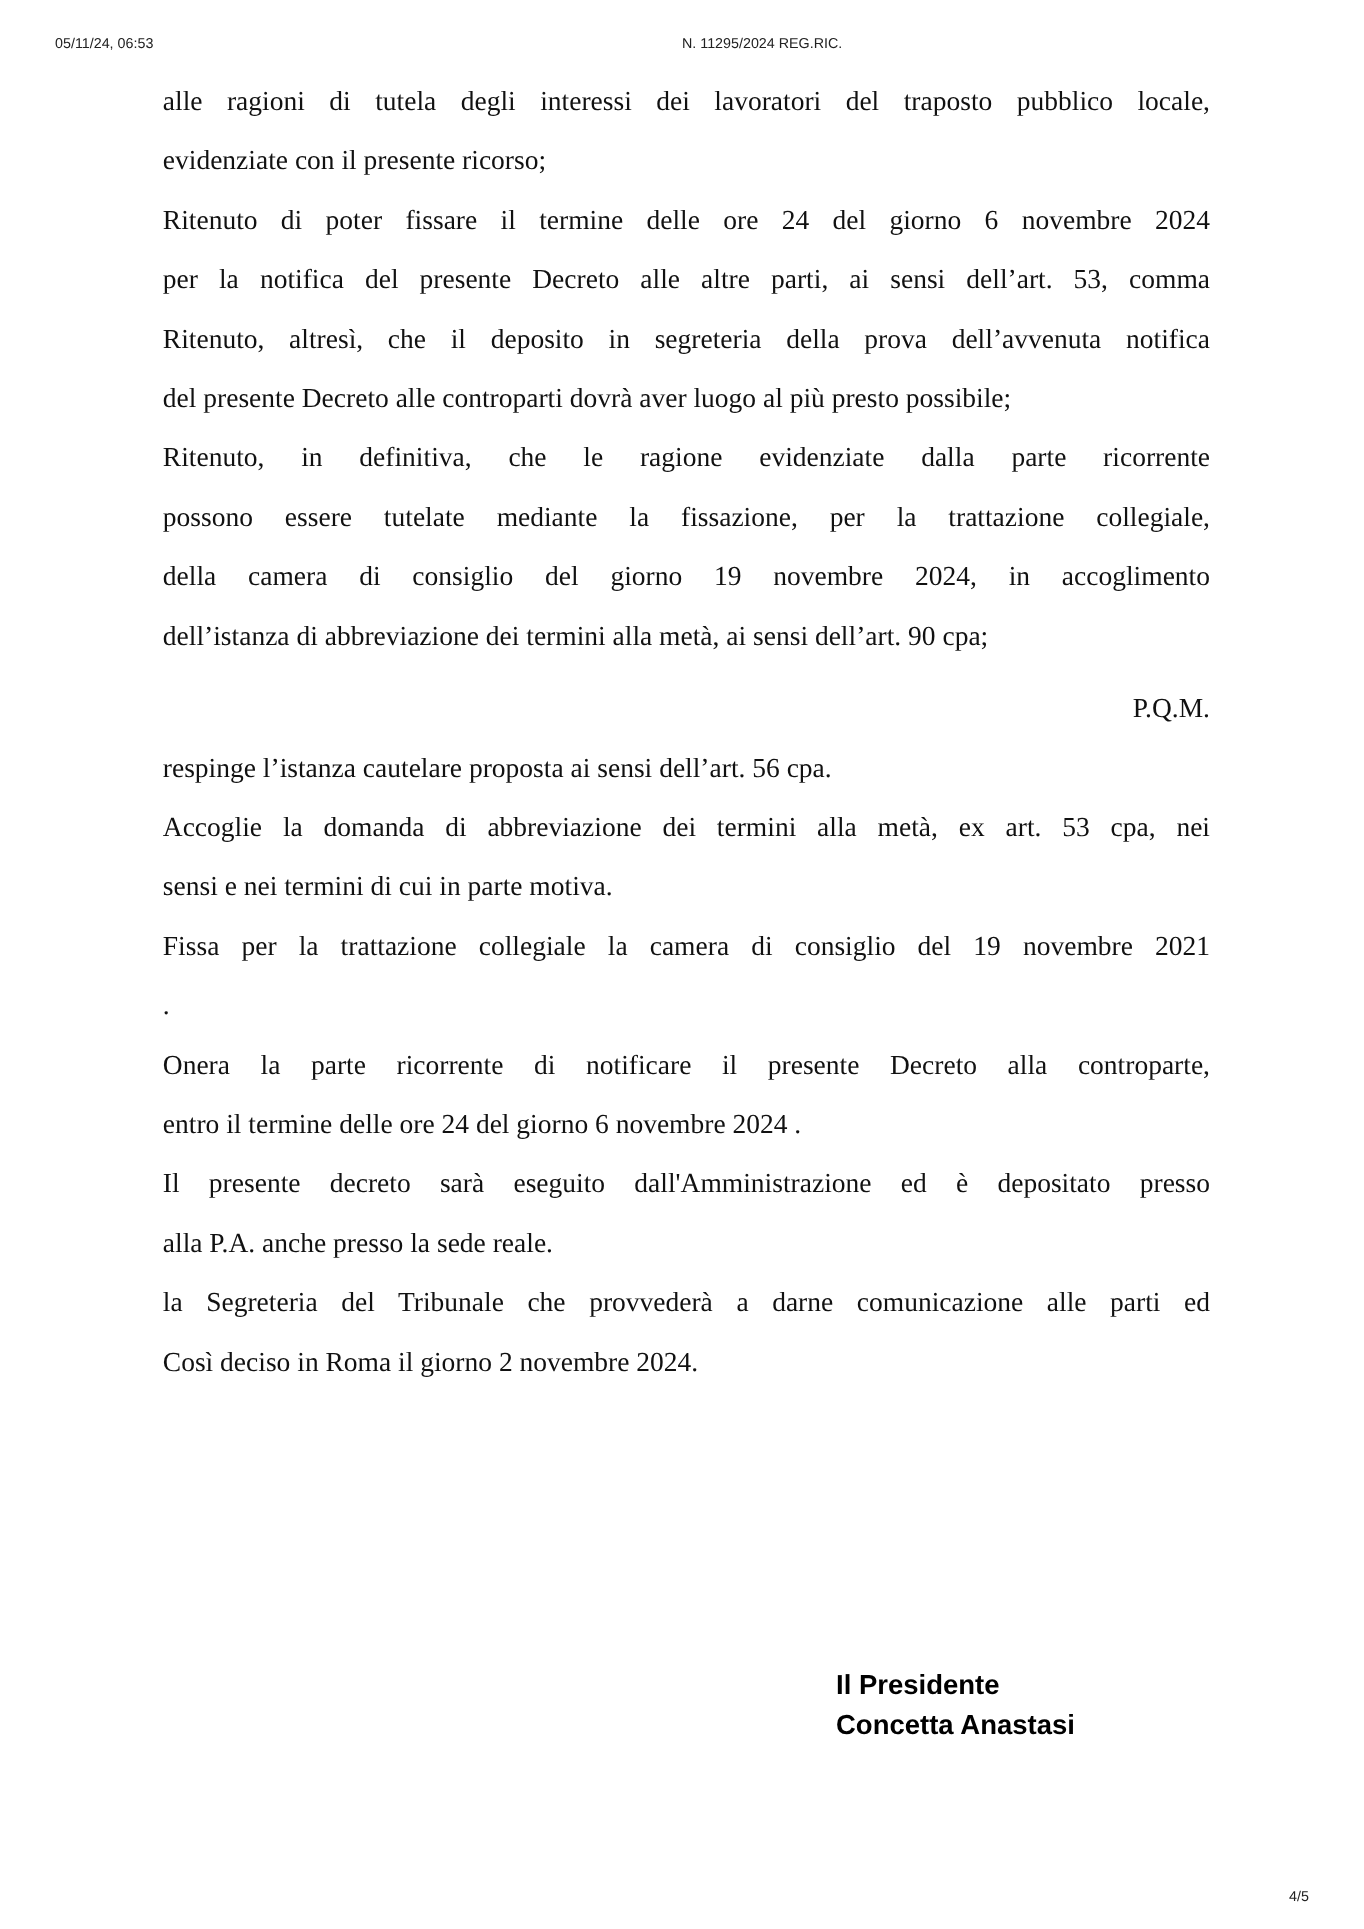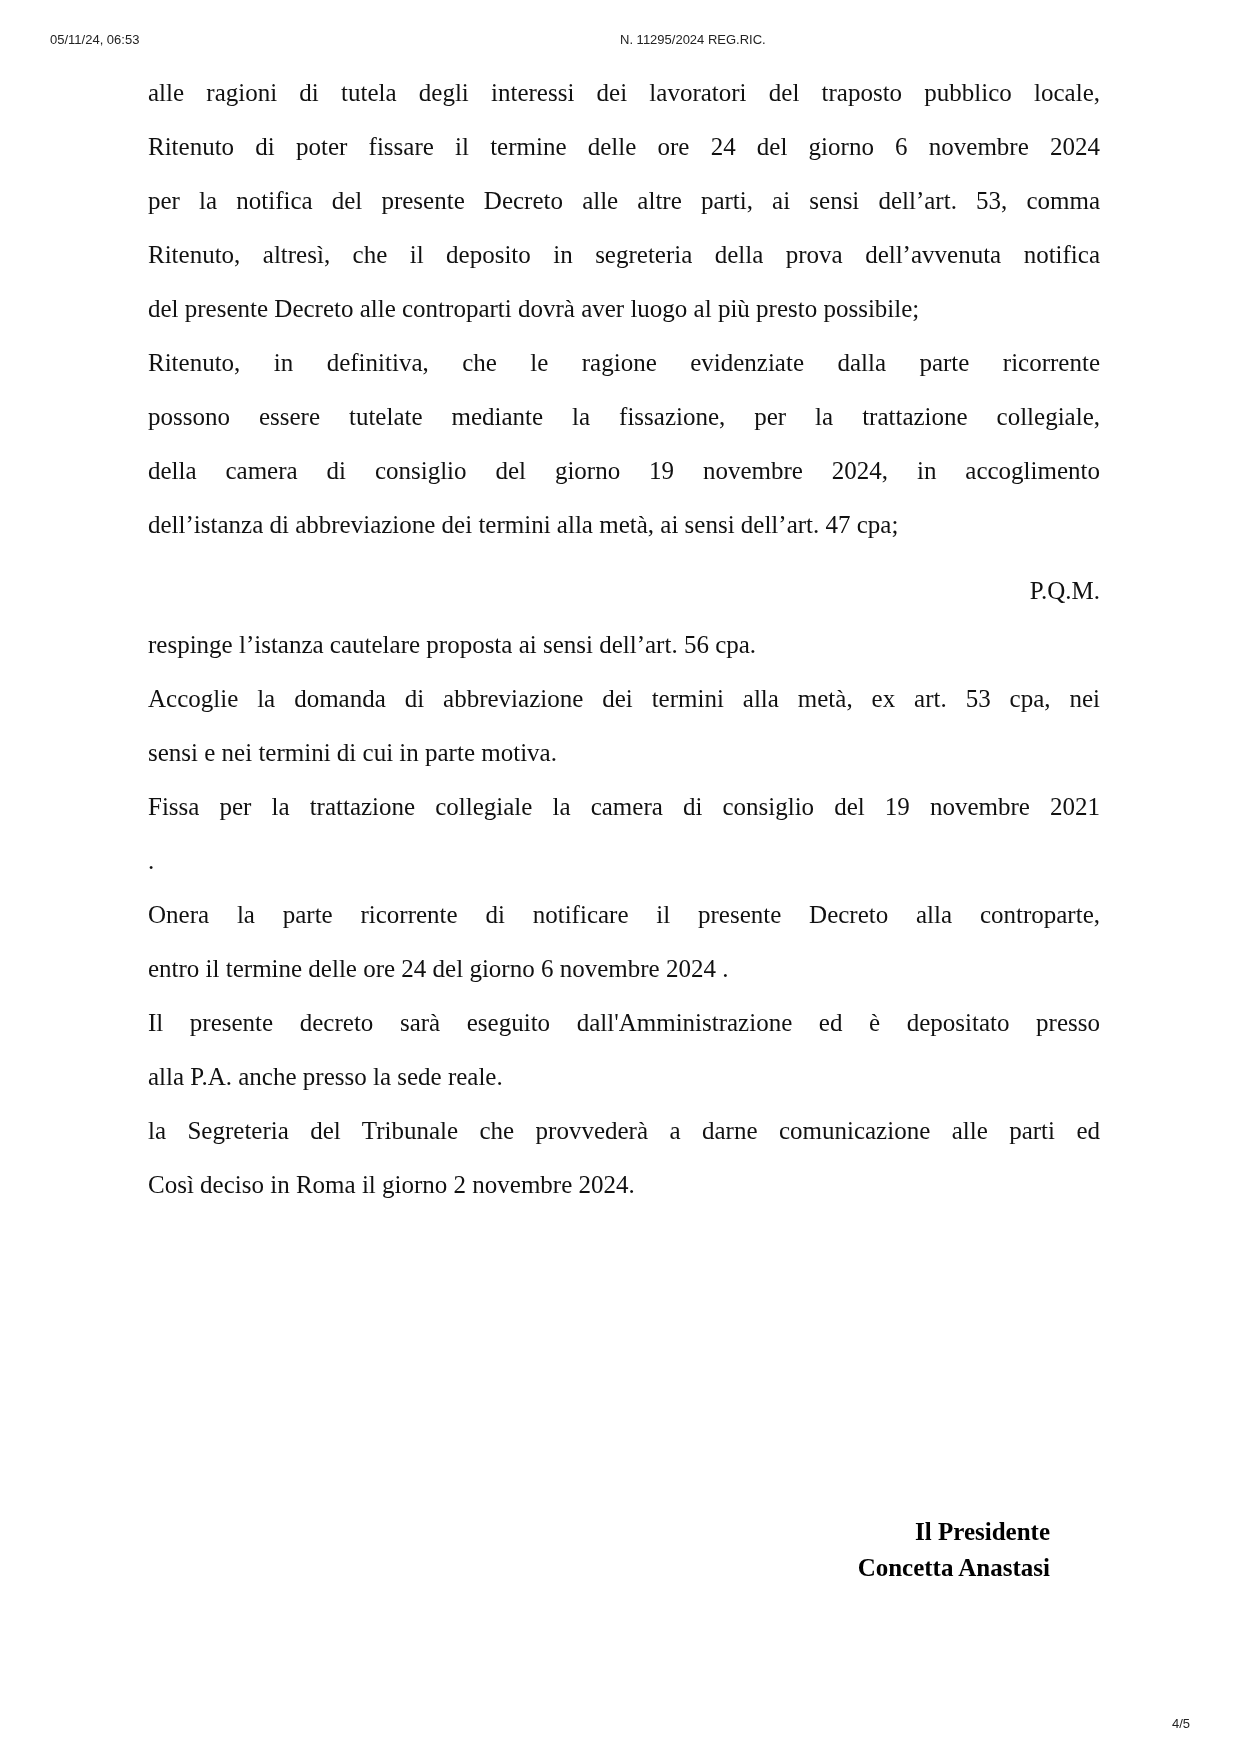--- a/index.html
+++ b/index.html
@@ -7,38 +7,39 @@
   .hdr { position:absolute; top:32px; font-family:"Liberation Sans", sans-serif; font-size:13px; color:#222; }
   .hdr-left { left:50px; }
   .hdr-center { left:620px; }
   .ftr { position:absolute; top:1716px; font-family:"Liberation Sans", sans-serif; font-size:13px; color:#222; }
   .ftr-left { left:50px;margin-top:40px; }
   .ftr-right { right:50px; }
   .body { position:absolute; left:148px; width:952px; top:66px; font-family:"Liberation Serif", serif; font-size:25px; color:#111; }
   .line { height:54px; line-height:54px; white-space:nowrap; }
   .just { text-align:justify; text-align-last:justify; }
   .center { text-align:right; }
-  .sig { position:absolute; left:760px; width:290px; top:1514px; font-family:Liberation Serif, serif; font-weight:bold; font-size:25px; text-align:right; line-height:36px; }
+  .sig { position:absolute; left:760px; width:290px; top:1514px; font-family:Liberation Sans, sans-serif; font-weight:bold; font-size:25px; text-align:left; line-height:36px; }
 </style>
 </head>
 <body>
 
 <div class="hdr hdr-left">05/11/24, 06:53</div>
 <div class="hdr hdr-center">N. 11295/2024 REG.RIC.</div>
 
 <div class="body">
   <div class="line just">alle ragioni di tutela degli interessi dei lavoratori del traposto pubblico locale,</div>
+  <div class="line">evidenziate con il presente ricorso;</div>
   <div class="line just">Ritenuto di poter fissare il termine delle ore 24 del giorno 6 novembre 2024</div>
   <div class="line just">per la notifica del presente Decreto alle altre parti, ai sensi dell’art. 53, comma</div>
   <div class="line just">Ritenuto, altresì, che il deposito in segreteria della prova dell’avvenuta notifica</div>
   <div class="line">del presente Decreto alle controparti dovrà aver luogo al più presto possibile;</div>
   <div class="line just">Ritenuto, in definitiva, che le ragione evidenziate dalla parte ricorrente</div>
   <div class="line just">possono essere tutelate mediante la fissazione, per la trattazione collegiale,</div>
   <div class="line just">della camera di consiglio del giorno 19 novembre 2024, in accoglimento</div>
-  <div class="line">dell’istanza di abbreviazione dei termini alla metà, ai sensi dell’art. 47 cpa;</div>
+  <div class="line">dell’istanza di abbreviazione dei termini alla metà, ai sensi dell’art. 90 cpa;</div>
 
   <div class="line center" style="margin-top:12px;">P.Q.M.</div>
 
   <div class="line">respinge l’istanza cautelare proposta ai sensi dell’art. 56 cpa.</div>
   <div class="line just">Accoglie la domanda di abbreviazione dei termini alla metà, ex art. 53 cpa, nei</div>
   <div class="line">sensi e nei termini di cui in parte motiva.</div>
   <div class="line just">Fissa per la trattazione collegiale la camera di consiglio del 19 novembre 2021</div>
   <div class="line">.</div>
   <div class="line just">Onera la parte ricorrente di notificare il presente Decreto alla controparte,</div>
   <div class="line">entro il termine delle ore 24 del giorno 6 novembre 2024 .</div>

